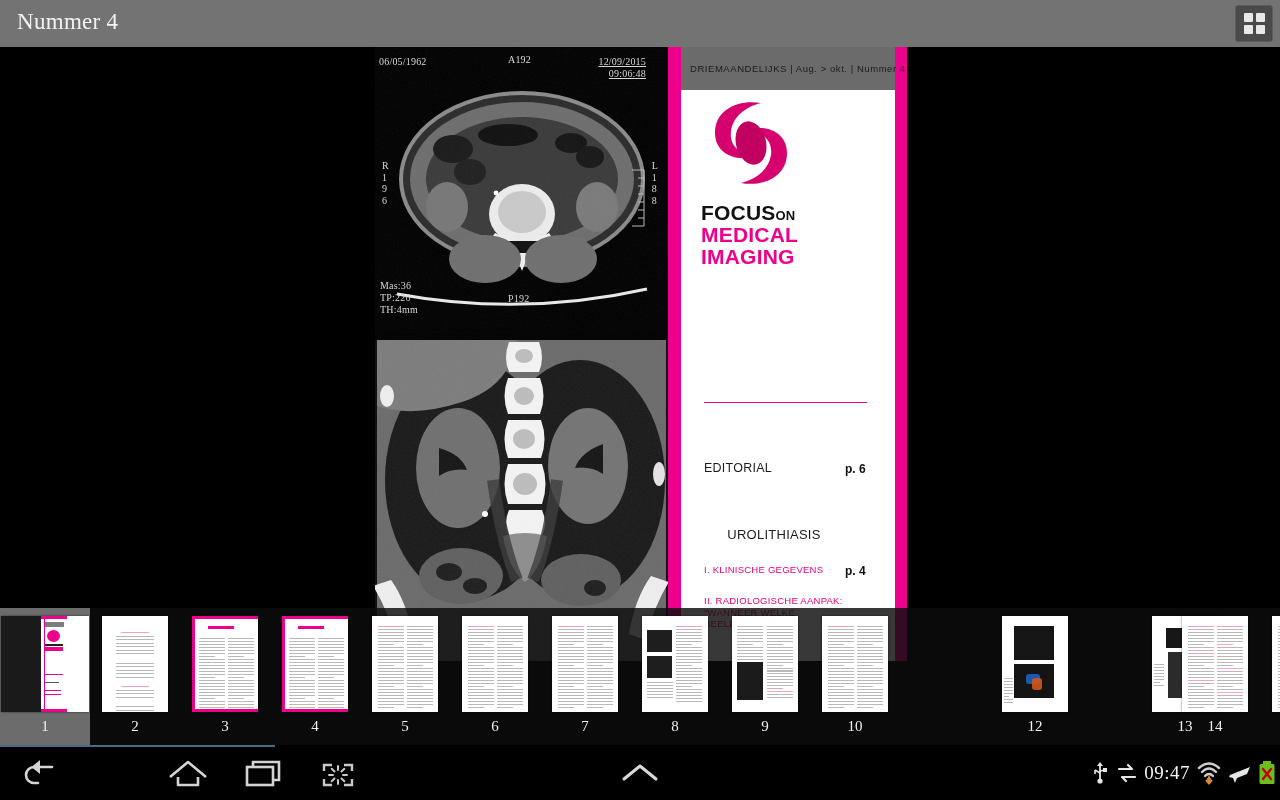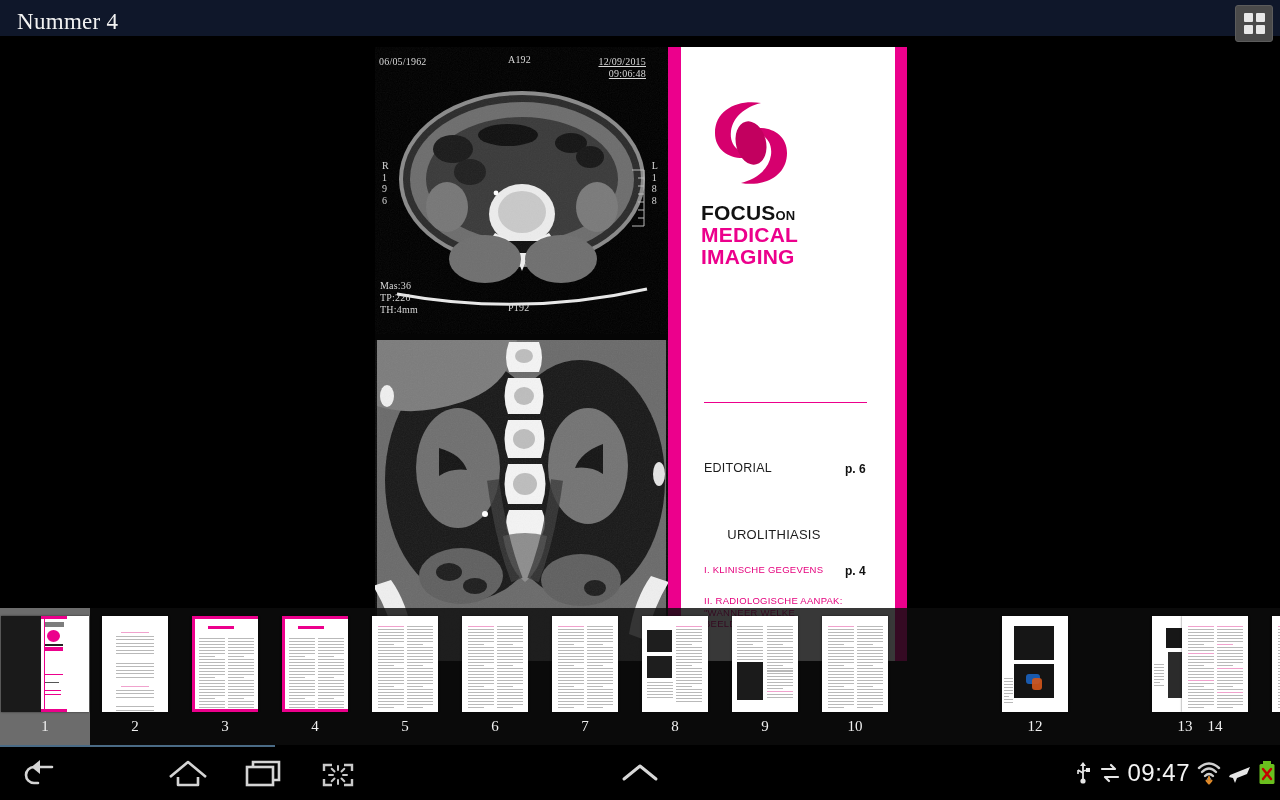--- a/index.html
+++ b/index.html
@@ -7,22 +7,22 @@
     width: 1280px; height: 800px;
     background: #000;
     font-family: "Liberation Sans", sans-serif;
     overflow: hidden;
   }
 
   #app { position: relative; width: 1280px; height: 800px; background: #000; }
 
   
   #topbar {
-    position: absolute; left: 0; top: 0; width: 1280px; height: 36px;
-    background: #0f172a;
+    position: absolute; left: 0; top: 0; width: 1280px; height: 47px;
+    background: #737373;
     z-index: 40;
   }
   #topbar-title {
     position: absolute; left: 17px; top: 9px;
     font-family: "Liberation Serif", serif;
     font-size: 23px; color: #f2f2f2; letter-spacing: .3px;
   }
   #grid-button {
     position: absolute; right: 7px; top: 5px;
     width: 38px; height: 37px; border-radius: 3px;
@@ -150,21 +150,21 @@
     position: absolute; left: 0; top: 745px; width: 1280px; height: 55px;
     background: #000; z-index: 50;
   }
   #nav-topline { position: absolute; left: 0; top: 0; width: 275px; height: 2px; background: #4a6b86; }
   .nav-btn { position: absolute; top: 8px; width: 56px; height: 40px; }
   #nav-icons-right {
     position: absolute; right: 4px; top: 0; height: 55px;
     display: flex; align-items: center; gap: 6px;
   }
   #nav-clock {
-    font-family: Liberation Sans, sans-serif; font-size: 24px; color: #f4f4f4;
+    font-family: Liberation Serif, serif; font-size: 19px; color: #f4f4f4;
     letter-spacing: .5px; line-height: 1;
   }
 </style>
 </head>
 <body>
 
 <div id="app">
 
   <div id="viewer">
 
@@ -229,21 +229,21 @@
         <div class="ct-label ct-vert" style="right: 10px; top: 113px; white-space: pre;">L
 1
 8
 8</div>
         <svg width="16" height="60" style="position:absolute; right:22px; top:121px;">
           <path d="M14 2 h-12 M14 2 v56 M14 58 h-12 M14 10 h-6 M14 18 h-6 M14 26 h-6 M14 34 h-6 M14 42 h-6 M14 50 h-6" stroke="#b9b9b9" stroke-width="1" fill="none"></path>
         </svg>
         <div class="ct-label" style="left: 5px; top: 233px; white-space: pre;">Mas:36
 TP:220
 TH:4mm</div>
-        <div class="ct-label" style="left:133px; top:255px;">P192</div>
+        <div class="ct-label" style="left:133px; top:246px;">P192</div>
       </div>
 
       <div id="ct-coronal">
         <svg width="293" height="321" viewBox="0 0 293 321">
           <defs>
             <filter id="grain2">
                 <feTurbulence type="fractalNoise" baseFrequency="0.85" numOctaves="3"></feTurbulence>
               <feColorMatrix type="saturate" values="0"></feColorMatrix>
               <feComponentTransfer>
                   <feFuncA type="linear" slope="0.26"></feFuncA>
@@ -298,20 +298,23 @@
           <circle cx="110" cy="174" r="3" fill="#fff"></circle>
           <rect width="293" height="321" filter="url(#grain2)" fill="#8c8c8c" opacity="0.35"></rect>
         </svg>
       </div>
     </div>
 
     <div id="page-right">
       <div id="cover-band-left"></div>
       <div id="cover-band-right"></div>
 
+      <div id="cover-header">
+        <span>DRIEMAANDELIJKS | Aug. &gt; okt. | Nummer 4</span>
+      </div>
 
       <div id="logo-wrap">
         <svg id="logo-mark" viewBox="0 0 100 92">
           <path d="M14 36 C14 12 38 2 60 6 C44 10 32 20 30 34 C28 50 40 58 56 58 C38 66 14 58 14 36 Z" fill="#D6006E"></path>
           <path d="M86 56 C86 80 62 90 40 86 C56 82 68 72 70 58 C72 42 60 34 44 34 C62 26 86 34 86 56 Z" fill="#D6006E"></path>
           <ellipse cx="50" cy="46" rx="15" ry="22" transform="rotate(-14 50 46)" fill="#C2005F"></ellipse>
         </svg>
         <div id="logo-text">
           <div id="logo-focus"><span>FOCUS</span><span class="on">ON</span></div>
           <span id="logo-medical">MEDICAL</span>

